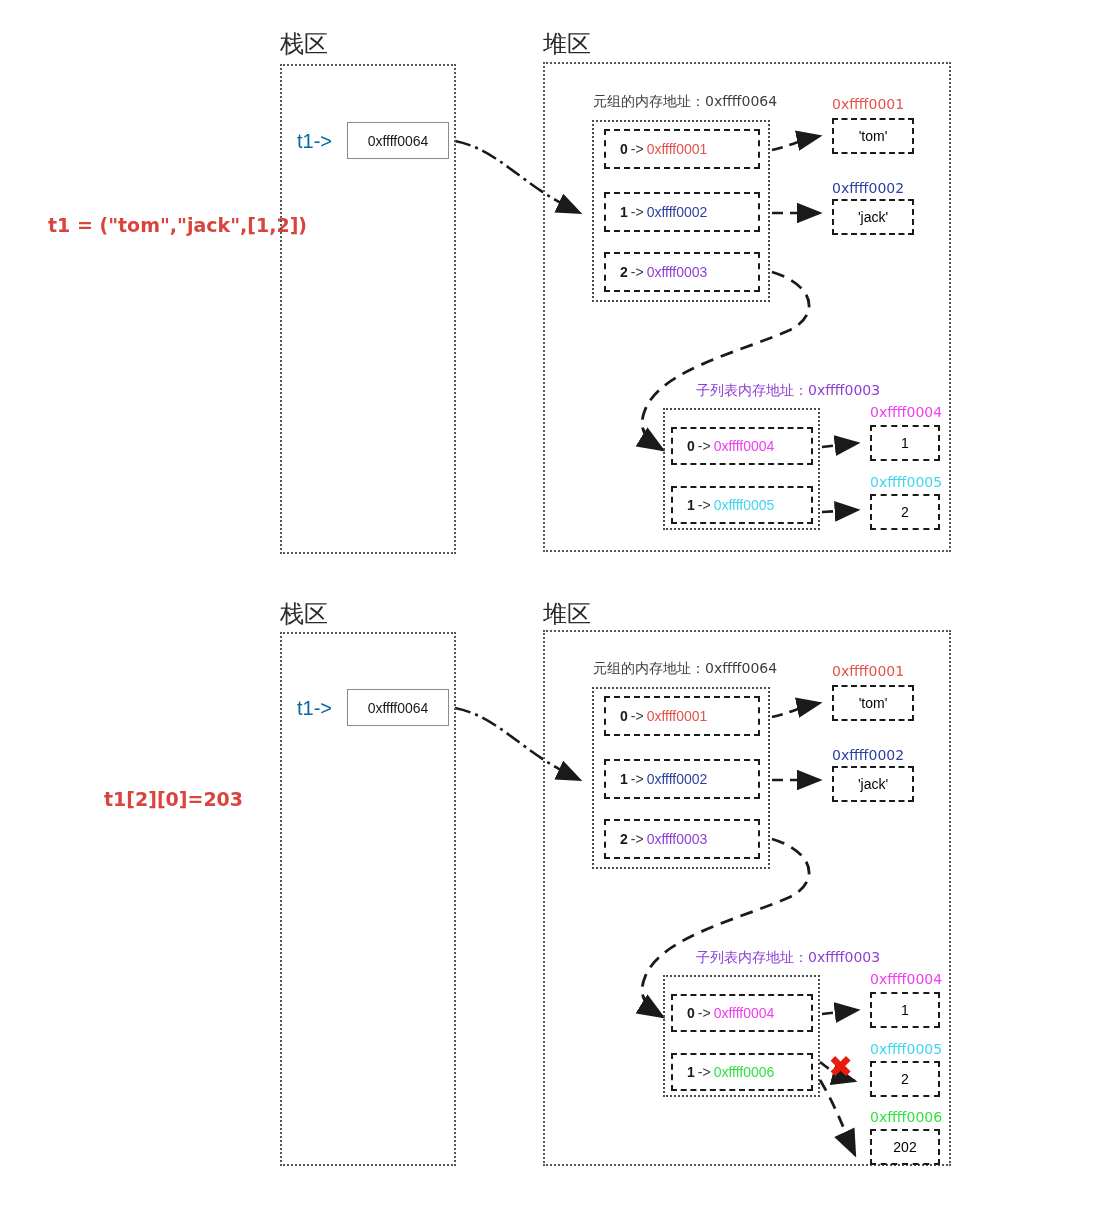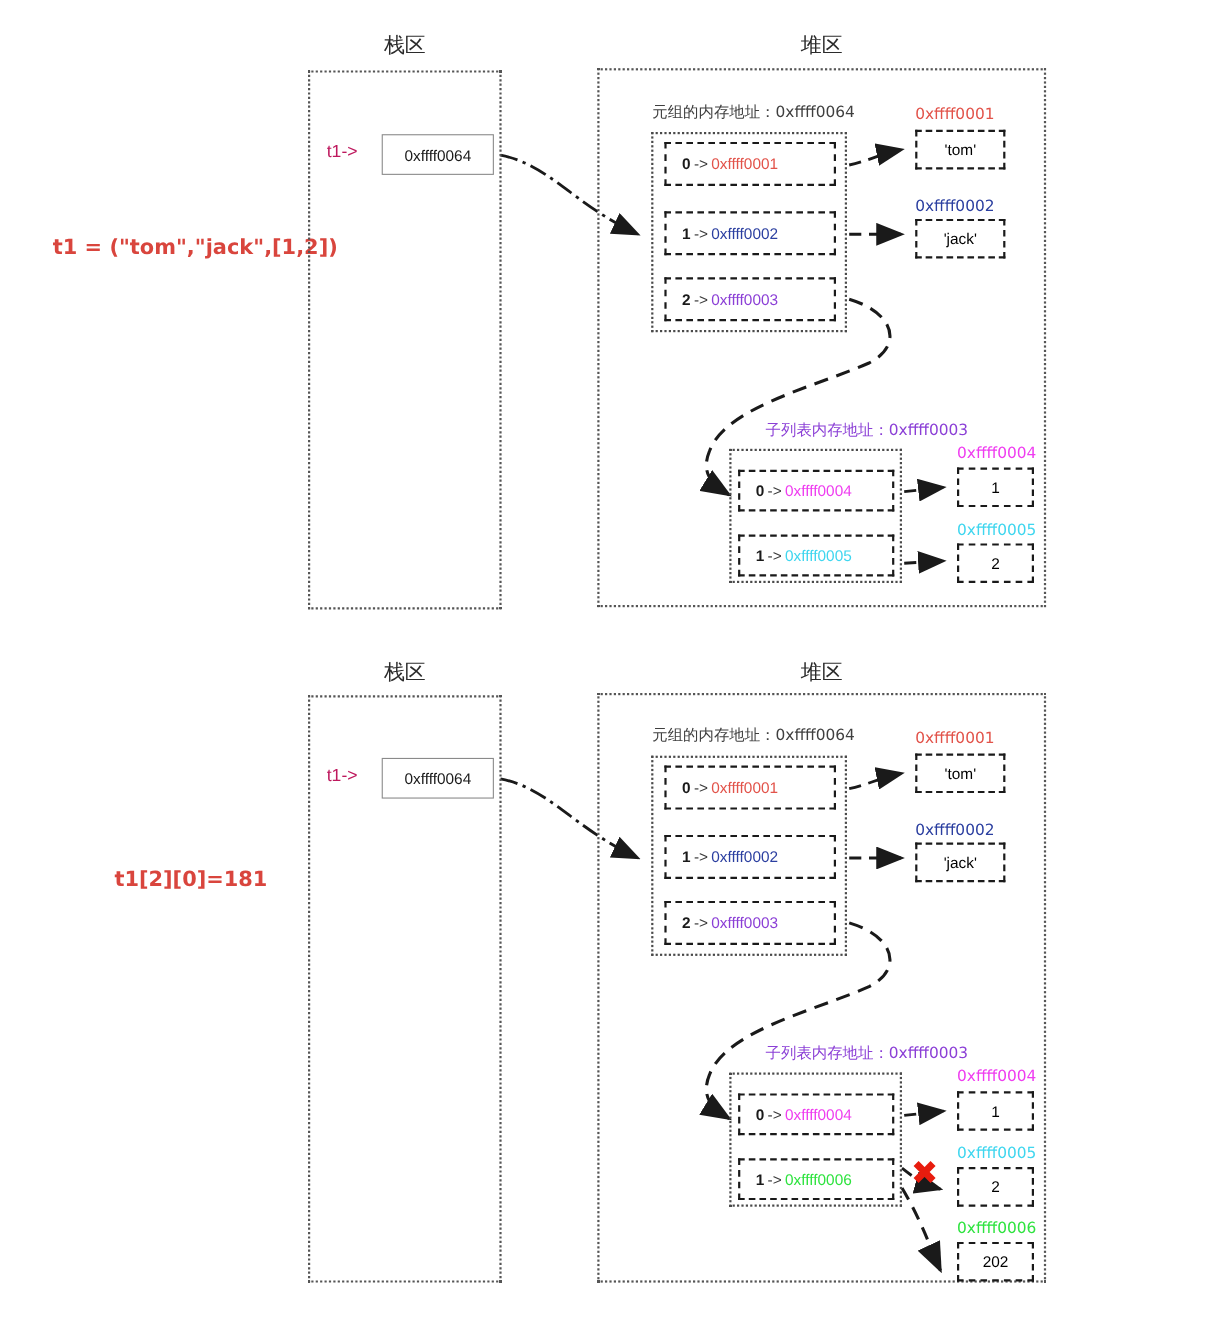--- a/index.html
+++ b/index.html
@@ -15,25 +15,24 @@
     background: #ffffff;
     overflow: hidden;
   }
   .diagram { position: absolute; left: 0; width: 1119px; }
   #diagram-1 { top: 0px;   height: 580px; }
   #diagram-2 { top: 580px; height: 631px; }
 
   
   .region-title {
     position: absolute;
-    font-size: 19px;
+    font-size: 24px;
     color: #2b2b2b;
     font-family: "DejaVu Sans", "Liberation Sans", sans-serif;
     white-space: nowrap;
-    text-align: center;
   }
 
   
   .area-box {
     position: absolute;
     border: 2px dotted #555555;
     background: transparent;
   }
 
   
@@ -42,22 +41,22 @@
     font-size: 19px;
     font-weight: bold;
     color: #d9453d;
     white-space: nowrap;
     font-family: "DejaVu Sans", "Liberation Sans", sans-serif;
   }
 
   
   .ptr-name {
     position: absolute;
-    font-size: 16px;
-    color: #be185d;
+    font-size: 20px;
+    color: #0369a1;
     white-space: nowrap;
   }
   .stack-cell {
     position: absolute;
     border: 1px solid #8a8a8a;
     background: #ffffff;
     display: flex;
     align-items: center;
     justify-content: center;
     font-size: 14px;
@@ -213,21 +212,21 @@
       <path d="M772,137 C790,133 800,127 820,123" fill="none" stroke="#1a1a1a" stroke-width="2.6" stroke-dasharray="11,7" marker-end="url(#ah2)"></path>
       <path d="M772,200 L820,200" fill="none" stroke="#1a1a1a" stroke-width="2.6" stroke-dasharray="11,7" marker-end="url(#ah2)"></path>
       <path d="M772,259 C815,272 820,302 790,317 C740,339 660,357 645,397 C636,419 650,429 663,437" fill="none" stroke="#1a1a1a" stroke-width="2.8" stroke-dasharray="13,8" marker-end="url(#ah2)"></path>
       <path d="M822,434 L858,430" fill="none" stroke="#1a1a1a" stroke-width="2.6" stroke-dasharray="11,7" marker-end="url(#ah2)"></path>
 
       <path d="M820,482 C830,490 840,497 855,501" fill="none" stroke="#1a1a1a" stroke-width="2.6" stroke-dasharray="11,7" marker-end="url(#ah2)"></path>
 
       <path d="M820,500 C838,530 848,560 855,575" fill="none" stroke="#1a1a1a" stroke-width="2.8" stroke-dasharray="12,8" marker-end="url(#ah2)"></path>
     </svg>
 
-    <div class="expr-label" style="left:104px; top:208px;">t1[2][0]=181</div>
+    <div class="expr-label" style="left:104px; top:208px;">t1[2][0]=203</div>
 
     <div class="region-title" style="left:280px; top:18px; width:176px;">栈区</div>
     <div class="area-box" style="left:280px; top:52px; width:176px; height:534px;"></div>
     <div class="ptr-name" style="left:297px; top:117px;">t1-&gt;</div>
     <div class="stack-cell" style="left:347px; top:109px; width:102px; height:37px;">0xffff0064</div>
 
     <div class="region-title" style="left:543px; top:18px; width:408px;">堆区</div>
     <div class="area-box" style="left:543px; top:50px; width:408px; height:536px;"></div>
 
     <div class="caption caption-grey" style="left:593px; top:80px;">元组的内存地址：0xffff0064</div>

